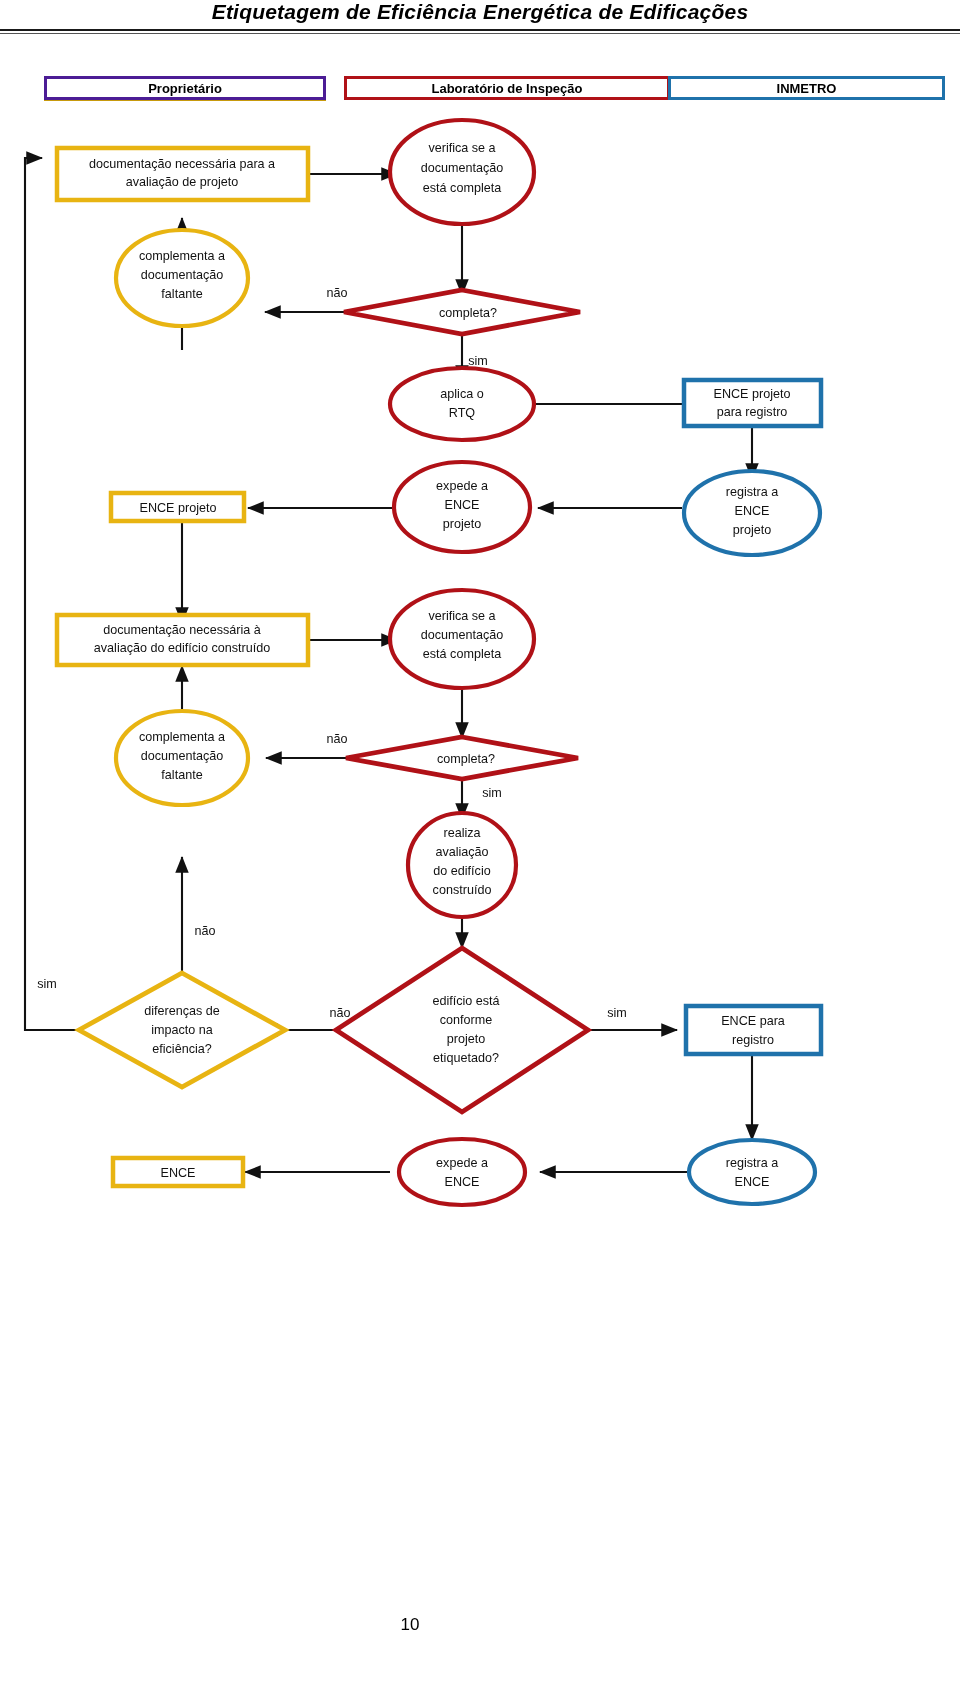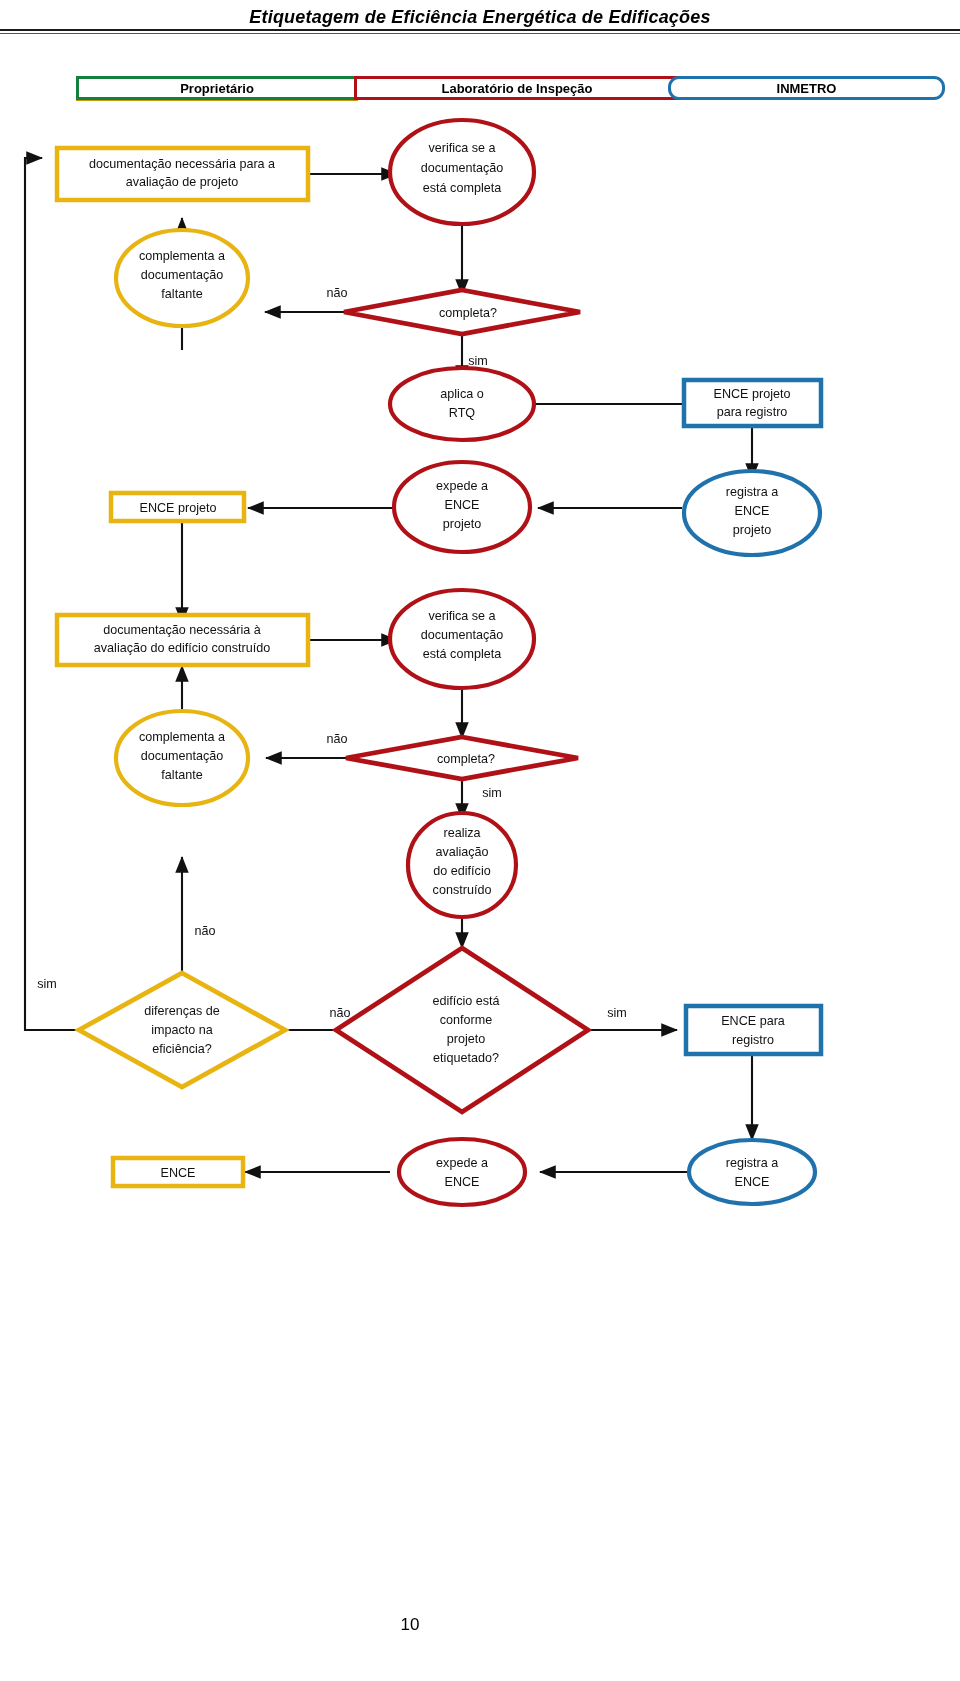--- a/index.html
+++ b/index.html
@@ -1,30 +1,30 @@
 <!DOCTYPE html>
 <html><head>
 <meta charset="utf-8">
 <title>Fluxograma ENCE</title>
 <style>
   html,body{margin:0;padding:0;background:#ffffff;}
   body{width:960px;height:1681px;position:relative;
        font-family:"Liberation Sans","DejaVu Sans",sans-serif;color:#000;}
   #page{position:absolute;left:0;top:0;width:960px;height:1681px;overflow:hidden;}
 
-  .doc-title{position:absolute;left:0;top:7px;width:960px;text-align:center;
-             font-style:italic;font-weight:bold;font-size:18px;letter-spacing:.2px;}
+  .doc-title{position:absolute;left:0;top:0;width:960px;text-align:center;
+             font-style:italic;font-weight:bold;font-size:21px;letter-spacing:.2px;}
   .rule{position:absolute;left:0;width:960px;background:#1a1a1a;}
   .rule.r1{top:29px;height:2px;}
   .rule.r2{top:33px;height:1px;background:#555;}
 
   .lane{position:absolute;height:24px;background:#fff;box-sizing:border-box;
         display:flex;align-items:center;justify-content:center;
         font-weight:bold;font-size:13px;}
-  .lane.yellow{border:3px solid #15803d;box-shadow:0 1px 0 #c79a0c;margin-left:32px;}
+  .lane.yellow{border:3px solid #4c1d95;box-shadow:0 1px 0 #c79a0c;}
   .lane.red{border:3px solid #b01117;}
   .lane.blue{border:3px solid #1f72ab;}
 
   svg.flow{position:absolute;left:0;top:110px;width:960px;height:1180px;overflow:visible;}
   .nodetext{font-family:"Liberation Sans","DejaVu Sans",sans-serif;font-size:12.6px;fill:#111;}
   .edgelabel{font-family:"Liberation Sans","DejaVu Sans",sans-serif;font-size:12.6px;fill:#111;}
 
   .caption{position:absolute;left:40px;top:1315px;width:880px;text-align:center;
            font-size:19px;line-height:1.45;}
   .pageno{position:absolute;left:0;top:1615px;width:820px;text-align:center;font-size:17px;}
@@ -34,24 +34,24 @@
 
 <div id="page">
 
   <div class="doc-title">Etiquetagem de Eficiência Energética de Edificações</div>
   <div class="rule r1"></div>
   <div class="rule r2"></div>
 
   <div class="lane yellow" style="left:44px;top:76px;width:282px;">
     <span>Proprietário</span>
   </div>
-  <div class="lane red" style="left:354px;top:76px;width:326px;">
+  <div class="lane red" style="left:344px;top:76px;width:326px;">
     <span>Laboratório de Inspeção</span>
   </div>
-  <div class="lane blue" style="left:668px;top:76px;width:277px;border-radius:11px;">
+  <div class="lane blue" style="left:668px;top:76px;width:277px;">
     <span>INMETRO</span>
   </div>
 
   <svg class="flow" viewBox="0 0 960 1180" preserveAspectRatio="none">
     <defs>
       <marker id="ah" markerWidth="9" markerHeight="9" refX="7.5" refY="3.2" orient="auto" markerUnits="strokeWidth">
         <path d="M0,0 L8,3.2 L0,6.4 z" fill="#111"></path>
       </marker>
     </defs>
 

